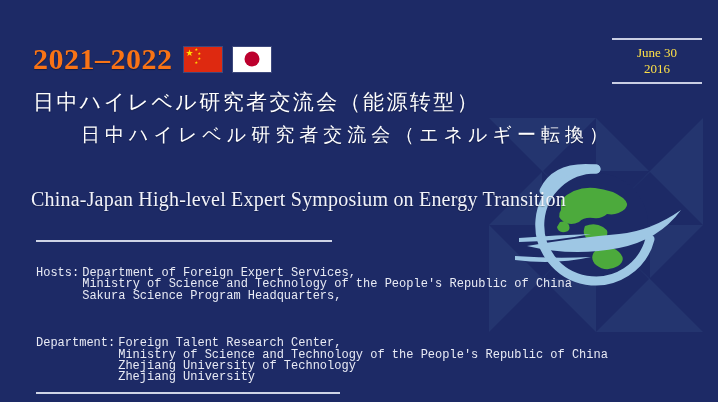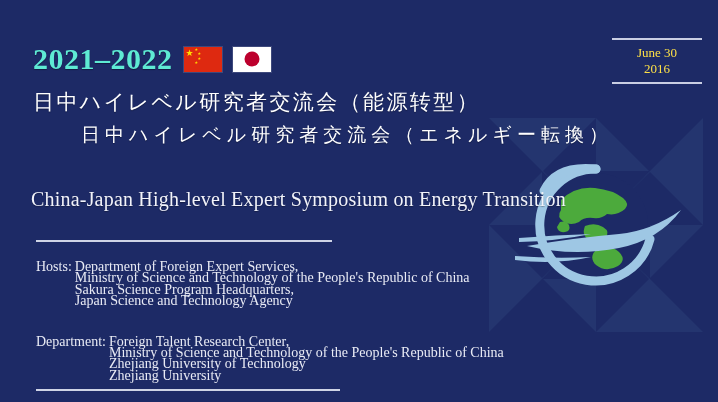--- a/index.html
+++ b/index.html
@@ -35,21 +35,21 @@
     top: 44px;
     display: flex;
     align-items: center;
     gap: 11px;
   }
   #year-text {
     font-family: "Liberation Serif", "DejaVu Serif", serif;
     font-weight: bold;
     font-size: 30px;
     letter-spacing: 0.5px;
-    color: #5eead4;
+    color: #f97316;
     line-height: 1;
     text-shadow: 0 1px 1px rgba(0,0,0,.35);
   }
   .flag {
     width: 38px;
     height: 25px;
     position: relative;
     box-shadow: 0 0 0 1px rgba(255,255,255,.15);
   }
   .flag-cn { background: #de2910; }
@@ -137,23 +137,23 @@
     width: 304px;
   }
   #credits .divider {
     height: 2px;
     background: #cfd4e6;
   }
   #credits .divider.top { width: 296px; }
   #credits .divider.bot { width: 304px; }
   .credit-group {
     display: flex;
-    margin: 19px 0 0 0;
-    font-family: Liberation Serif, serif;
-    font-size: 14px;
+    margin: 26px 0 0 0;
+    font-family: Liberation Mono, monospace;
+    font-size: 12px;
     color: #e9ebf5;
     line-height: 11.4px;
   }
   .credit-group .lbl {
     flex: 0 0 auto;
     padding-right: 3px;
     white-space: nowrap;
   }
   .credit-group .lines { flex: 1 1 auto; }
   .credit-group .lines div { white-space: nowrap; }
@@ -233,21 +233,20 @@
 
   <div id="credits">
     <div class="divider top"></div>
 
     <div class="credit-group">
       <div class="lbl">Hosts:</div>
       <div class="lines">
         <div>Department of Foreign Expert Services,</div>
         <div>Ministry of Science and Technology of the People's Republic of China</div>
         <div>Sakura Science Program Headquarters,</div>
-        <div>Japan Science and Technology Agency</div>
       </div>
     </div>
 
     <div class="spacer-a"></div>
 
     <div class="credit-group">
       <div class="lbl">Department:</div>
       <div class="lines">
         <div>Foreign Talent Research Center,</div>
         <div>Ministry of Science and Technology of the People's Republic of China</div>

